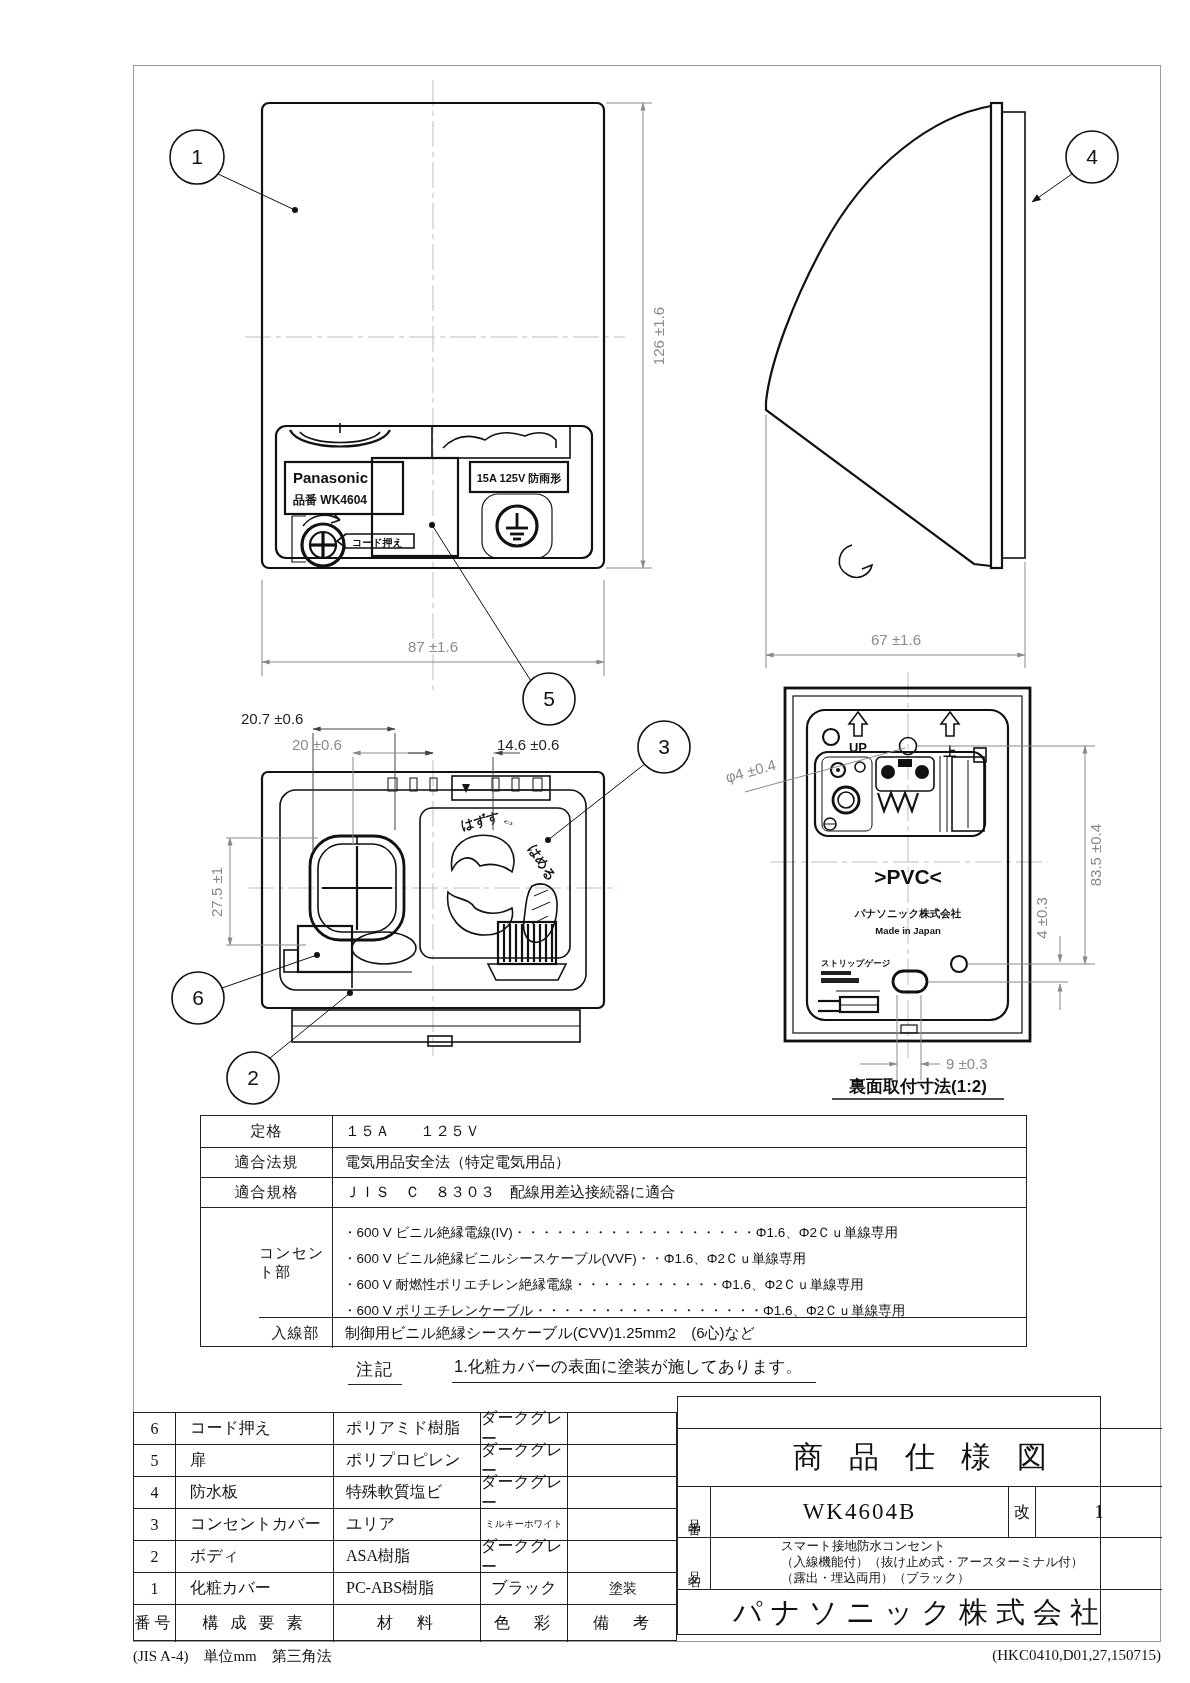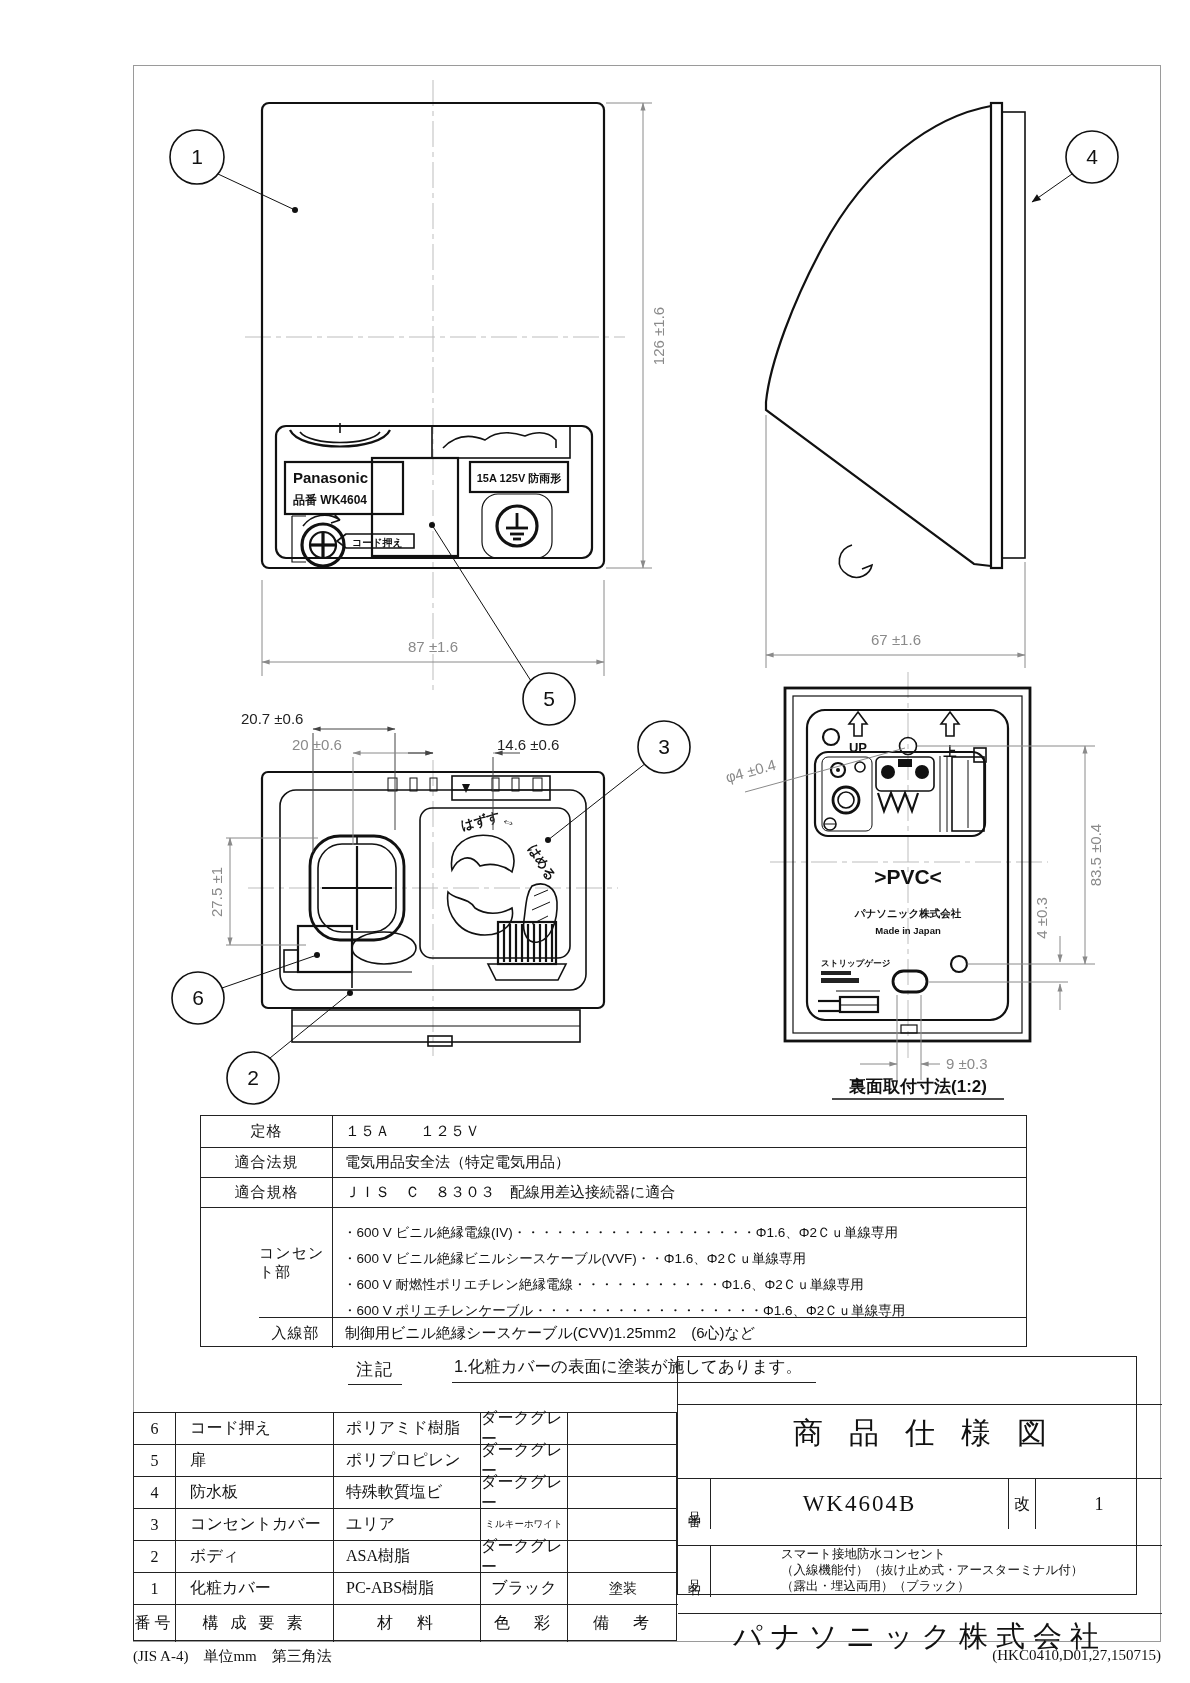--- a/index.html
+++ b/index.html
@@ -45,23 +45,23 @@
          grid-template-rows:repeat(6,32px) 37px;font-family:"Liberation Serif",serif;font-size:16px;}
   .pcell{border-right:1px solid #222;border-bottom:1px solid #222;display:flex;align-items:center;box-sizing:border-box;}
   .pcell.c0{justify-content:center;}
   .pcell.c1{padding-left:14px;}
   .pcell.c2{padding-left:12px;}
   .pcell.c3{justify-content:center;font-size:16px;}
   .pcell.c3.tiny{font-size:9.5px;}
   .pcell.c4{border-right:none;justify-content:center;font-size:14px;}
   .pcell.h{border-bottom:none;justify-content:center;letter-spacing:4px;font-size:16px;padding-left:0;}
   
-  .tblock{position:absolute;left:677px;top:1356px;width:460px;height:239px;box-sizing:border-box;
+  .tblock{position:absolute;left:677px;top:1396px;width:424px;height:239px;box-sizing:border-box;
           border:1.5px solid #222;display:grid;grid-template-rows:31px 58px 51px 52px 47px;
-          font-family:"Liberation Serif",serif;gap:16px;}
+          font-family:"Liberation Serif",serif;}
   .trow{border-top:1px solid #222;box-sizing:border-box;display:grid;}
   .trow:first-child{border-top:none;}
   .t-title{display:flex;align-items:center;justify-content:center;font-size:30px;letter-spacing:26px;text-indent:26px;}
   .r-pn{grid-template-columns:32px 298px 27px 127px;}
   .r-nm{grid-template-columns:32px 1fr;}
   .tcell{border-left:1px solid #222;display:flex;align-items:center;justify-content:center;box-sizing:border-box;}
   .tcell:first-child{border-left:none;}
   .vlabel{writing-mode:vertical-rl;font-size:13px;letter-spacing:3px;}
   .t-pno{font-size:23px;letter-spacing:2px;}
   .t-kai{font-size:16px;}

